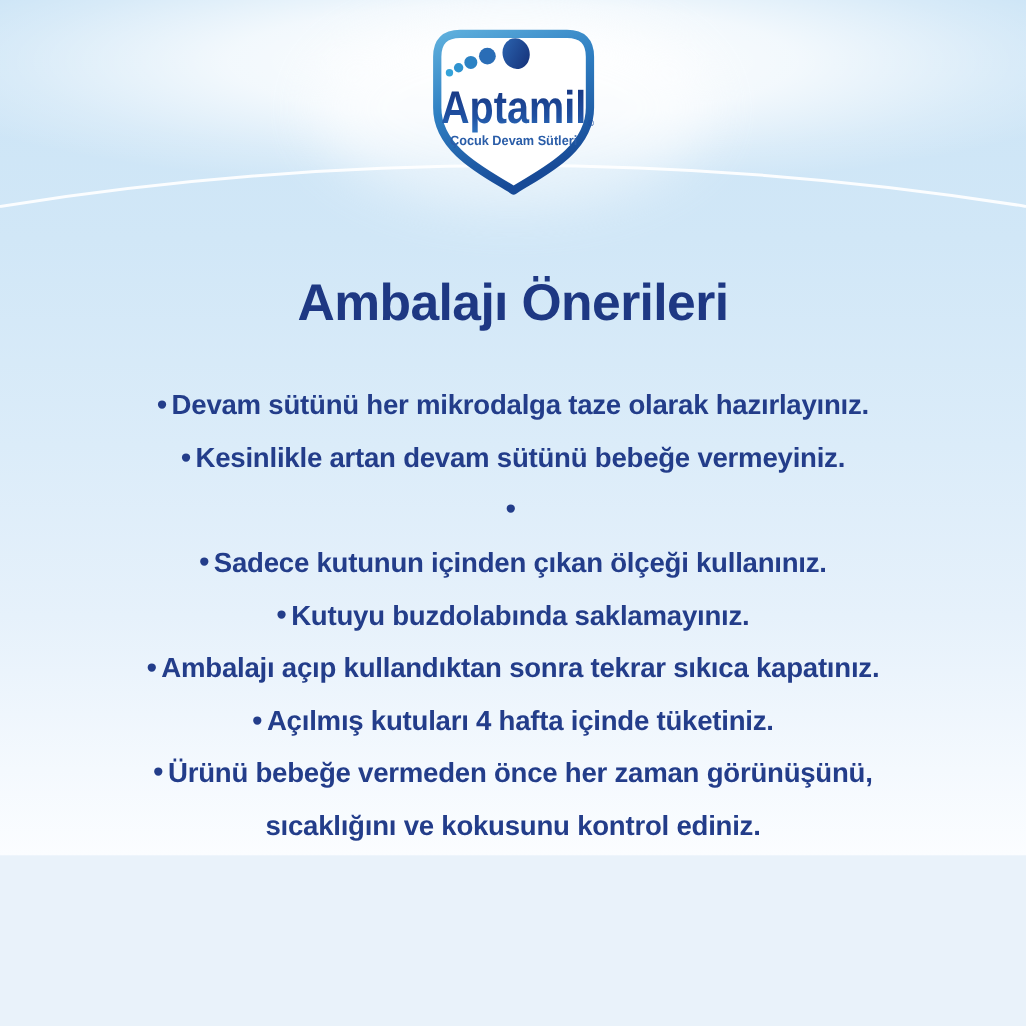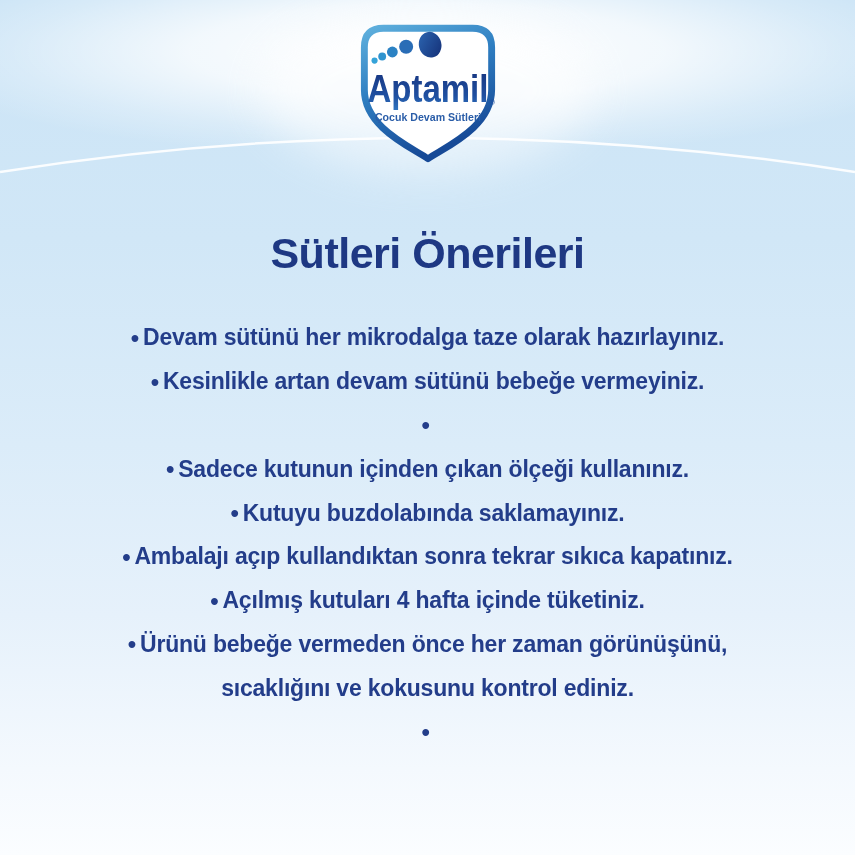--- a/index.html
+++ b/index.html
@@ -1,18 +1,18 @@
 <!DOCTYPE html>
 <html><head>
 <meta charset="utf-8">
 <style>
   html,body{margin:0;padding:0;background:#e9f2fa;}
   .stage{
     position:relative;
-    width:855px;height:855px;
+    width:855px;height:713px;
     overflow:hidden;
     font-family:"Liberation Sans","DejaVu Sans",sans-serif;
     background:linear-gradient(180deg,
       #cbe4f6 0%, #d1e7f7 28%, #dbecf9 52%,
       #e6f1fb 72%, #f4f9fe 90%, #fbfdff 100%);
   }
   .top-decor{
     position:absolute;top:0;left:0;width:855px;height:235px;
     display:block;pointer-events:none;
   }
@@ -87,21 +87,21 @@
       <circle cx="36.4" cy="26.4" r="5.1" fill="#2b82c4"></circle>
       <circle cx="49.4" cy="21.5" r="6.6" fill="#2a6db6"></circle>
       <ellipse cx="72" cy="19.5" rx="10.6" ry="12.2" fill="url(#bigDotGrad)" transform="rotate(-14 72 19.5)"></ellipse>
     </g>
 
     <text x="70" y="74" text-anchor="middle" textLength="114" lengthAdjust="spacingAndGlyphs" font-family="Liberation Sans, DejaVu Sans, sans-serif" font-size="36" font-weight="bold" fill="url(#wordGrad)">Aptamil</text>
     <text x="128" y="76" font-family="Liberation Sans, DejaVu Sans, sans-serif" font-size="7" font-weight="bold" fill="#1f4fa0">®</text>
     <text x="70" y="91" text-anchor="middle" textLength="100" lengthAdjust="spacingAndGlyphs" font-family="Liberation Sans, DejaVu Sans, sans-serif" font-size="10.5" font-weight="bold" fill="#2a5da8">Çocuk Devam Sütleri</text>
   </svg>
 
-  <div class="page-title">Sütleri Önerileri</div>
+  <div class="page-title">Ambalajı Önerileri</div>
 
   <div class="safety-list">
 
     <div class="line">
       <span class="bullet">•</span>
       <span>Devam sütünü her mikrodalga taze olarak hazırlayınız.</span>
     </div>
 
     <div class="line">
       <span class="bullet">•</span>

